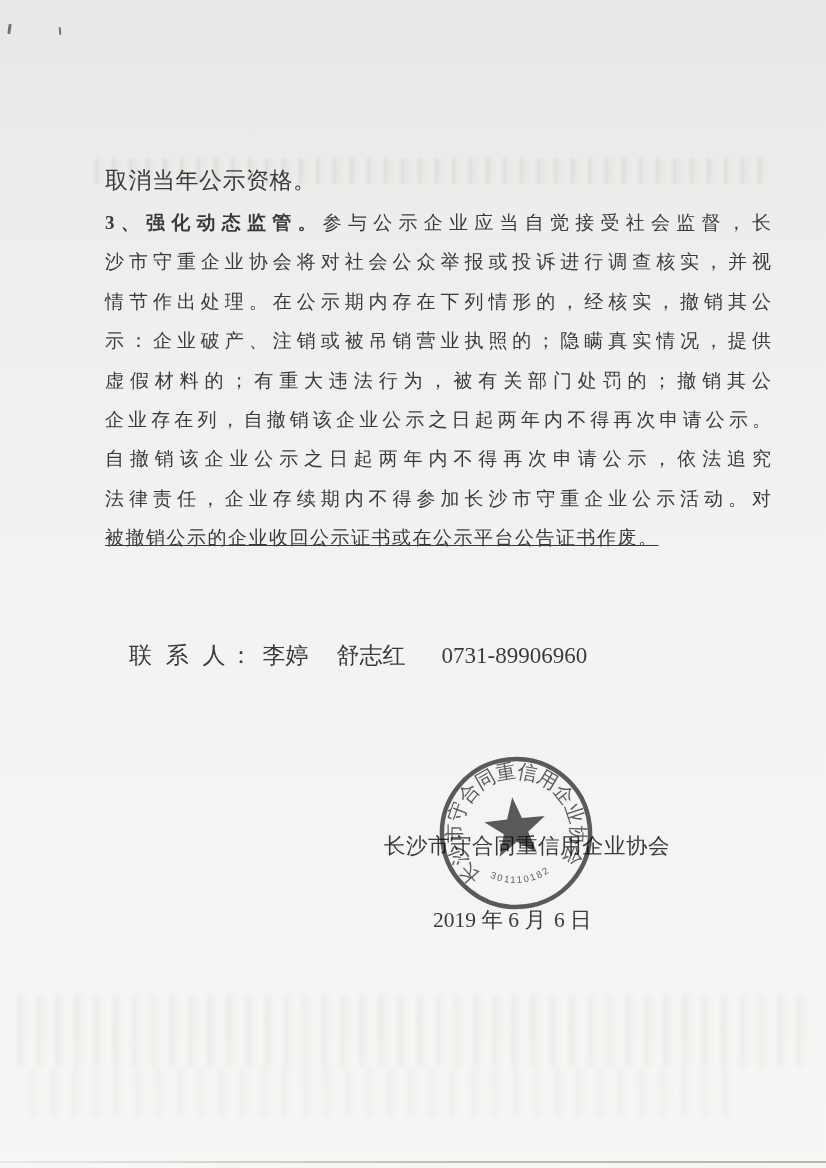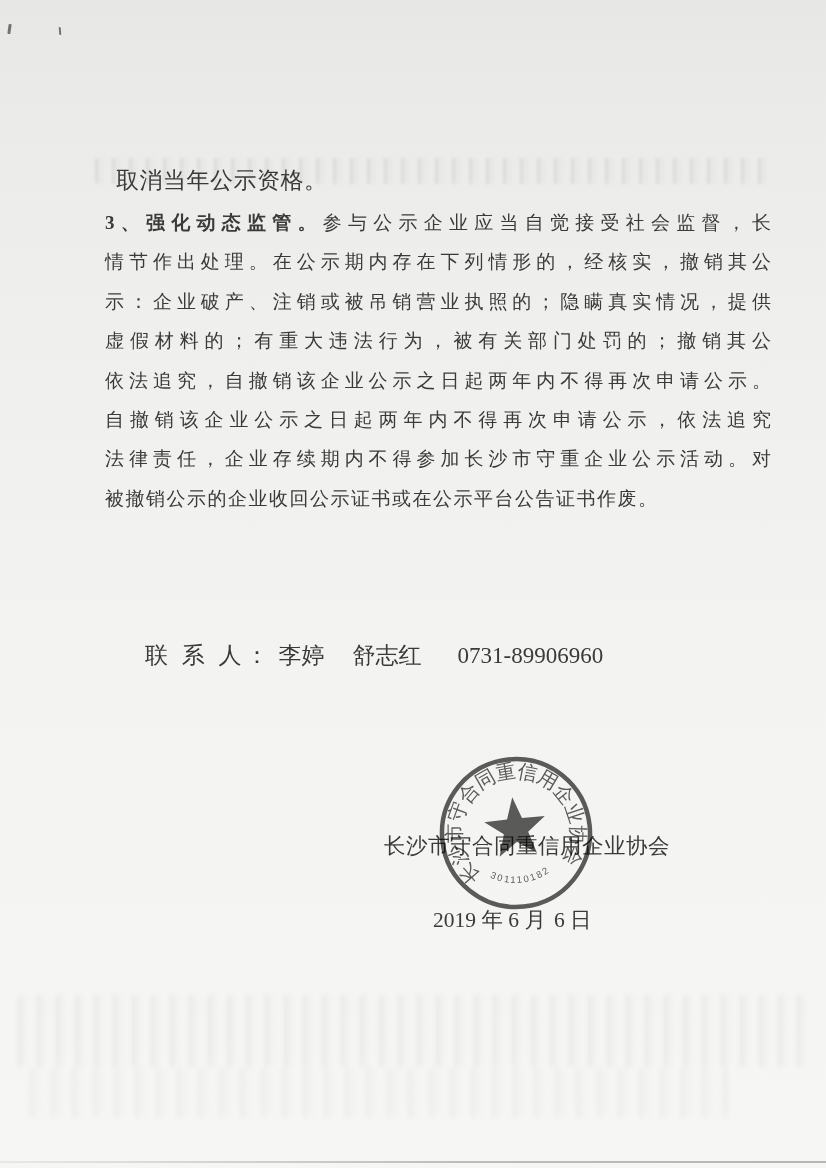--- a/index.html
+++ b/index.html
@@ -1,26 +1,26 @@
 <!DOCTYPE html>
 <html><head>
 <meta charset="utf-8">
 <style>
   html,body{margin:0;padding:0;background:#dcdcda;}
   .page{
     position:relative;width:826px;height:1168px;overflow:hidden;
     background:linear-gradient(180deg,#e7e7e5 0%,#ebebe9 10%,#efefed 28%,#f3f3f1 55%,#f6f6f4 100%);
     font-family:"Liberation Serif",serif;color:#3a3a3a;
   }
-  .intro{position:absolute;left:116px;top:163px;font-size:23px;line-height:36px;letter-spacing:0.5px;}
+  .intro{position:absolute;left:105px;top:163px;font-size:23px;line-height:36px;letter-spacing:0.5px;}
   .para{position:absolute;left:105px;top:203px;width:666px;}
   .pline{width:666px;height:39.4px;font-size:19px;line-height:39.4px;text-align:justify;text-align-last:justify;}
-  .pline.lastline{text-align-last:left;letter-spacing:1.5px;}
+  .pline.lastline{text-align-last:left;letter-spacing:1.5px;text-decoration:underline;}
   .lead{font-weight:700;}
-  .contact{position:absolute;left:145px;top:636px;font-size:23px;}
+  .contact{position:absolute;left:129px;top:636px;font-size:23px;}
   .crow{height:39.5px;line-height:39.5px;white-space:nowrap;}
   .clabel{letter-spacing:4px;}
   .cname1{margin-left:6px;margin-right:28px;}
   .cname2{margin-right:36px;}
   .sig-org{position:absolute;left:384px;top:831px;font-size:21.5px;letter-spacing:0.5px;}
   .sig-date{position:absolute;left:433px;top:905px;font-size:21.5px;white-space:nowrap;}
   .date-gap{display:inline-block;width:8px;}
   .seal{position:absolute;left:436px;top:753px;width:160px;height:160px;
         mix-blend-mode:multiply;opacity:0.88;transform:rotate(-6deg);}
   .ghost{position:absolute;border-radius:3px;pointer-events:none;}
@@ -45,24 +45,25 @@
   <div class="speck speck2"></div>
 
   <div class="ghost ghost1"></div>
   <div class="ghost ghost2"></div>
   <div class="ghost ghost3"></div>
 
   <div class="intro">取消当年公示资格。</div>
 
   <div class="para">
     <div class="pline"><span class="lead">3、强化动态监管。</span><span>参与公示企业应当自觉接受社会监督，长</span></div>
+    <div class="pline">沙市守重企业协会将对社会公众举报或投诉进行调查核实，并视</div>
     <div class="pline">情节作出处理。在公示期内存在下列情形的，经核实，撤销其公</div>
     <div class="pline">示：企业破产、注销或被吊销营业执照的；隐瞒真实情况，提供</div>
     <div class="pline">虚假材料的；有重大违法行为，被有关部门处罚的；撤销其公</div>
-    <div class="pline">依法追究，自撤销该企业公示之日起两年内不得再次申请公示。</div>
+    <div class="pline">企业存在列，自撤销该企业公示之日起两年内不得再次申请公示。</div>
     <div class="pline">自撤销该企业公示之日起两年内不得再次申请公示，依法追究</div>
     <div class="pline">法律责任，企业存续期内不得参加长沙市守重企业公示活动。对</div>
     <div class="pline lastline">被撤销公示的企业收回公示证书或在公示平台公告证书作废。</div>
   </div>
 
   <div class="contact">
     <div class="crow">
       <span class="clabel">联 系 人：</span><span class="cname1">李婷</span><span class="cname2">舒志红</span><span>0731-89906960</span>
     </div>
   </div>

